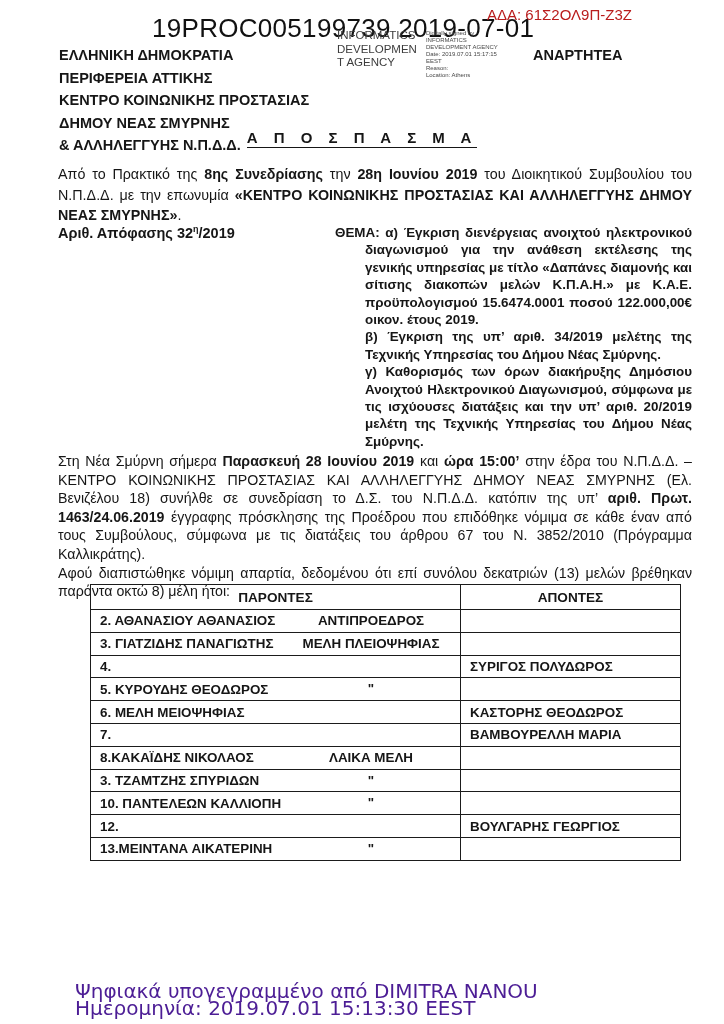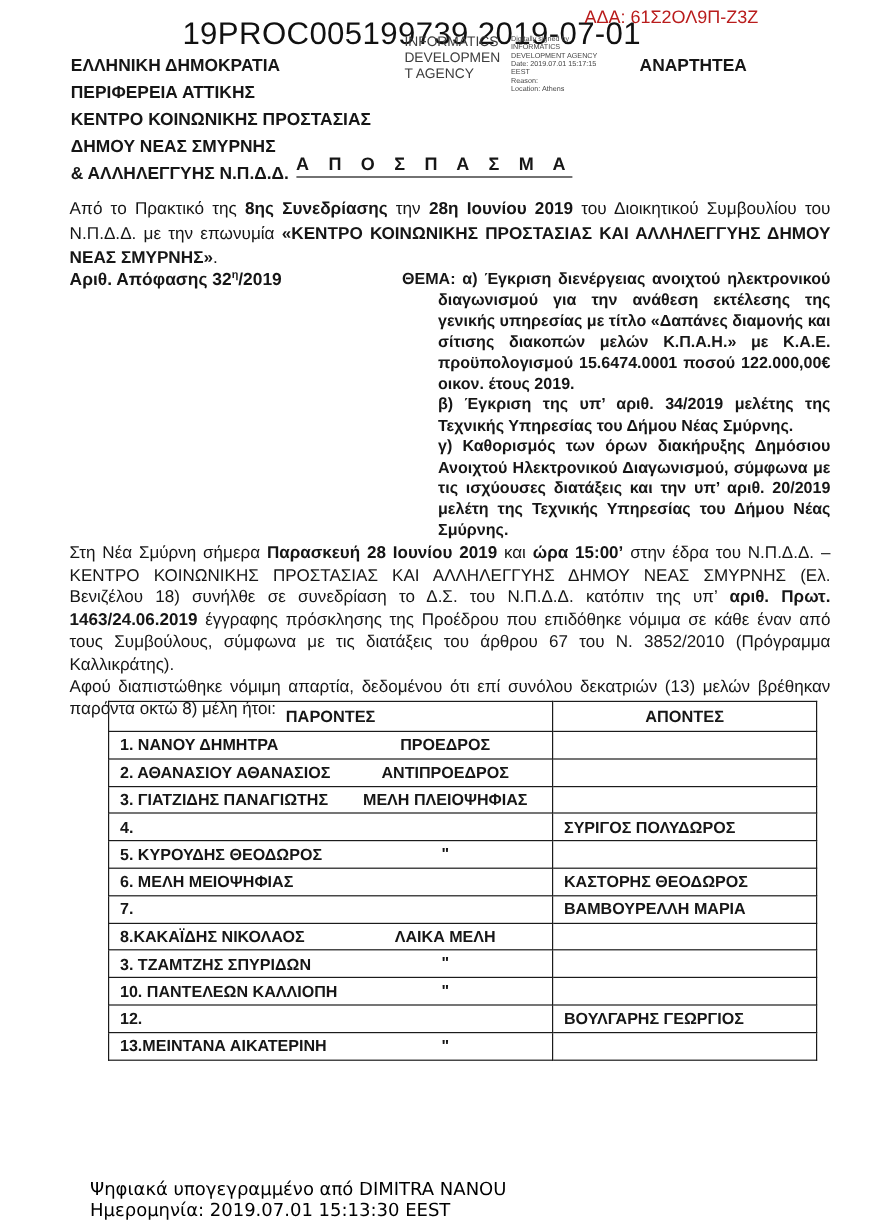--- a/index.html
+++ b/index.html
@@ -53,21 +53,21 @@
     position:relative;white-space:nowrap;overflow:hidden;
   }
   table.att col.c-present{width:370px;}
   table.att col.c-absent{width:220px;}
   td.cell-present .role{
     position:absolute;left:200px;width:160px;text-align:center;top:0;line-height:21.8px;
   }
   td.cell-absent{padding-left:18px;}
   .footer-sign{
     position:absolute;top:983px;left:75px;
-    font-family:"DejaVu Sans",sans-serif;font-size:15px;line-height:17px;color:#000000;
+    font-family:"DejaVu Sans",sans-serif;font-size:20px;line-height:17px;color:#4c1d95;
     white-space:nowrap;
   }
   sup{font-size:9px;}
 </style>
 </head>
 <body>
 
 <div class="doc-id">19PROC005199739 2019-07-01</div>
 <div class="ada">ΑΔΑ: 61Σ2ΟΛ9Π-Z3Z</div>
 
@@ -123,24 +123,20 @@
       <col class="c-absent">
     </colgroup>
   <thead>
     <tr>
       <th>ΠΑΡΟΝΤΕΣ</th>
       <th>ΑΠΟΝΤΕΣ</th>
     </tr>
   </thead>
   <tbody>
       <tr>
-        <td class="cell-present"><span>1. ΝΑΝΟΥ ΔΗΜΗΤΡΑ</span><span class="role">ΠΡΟΕΔΡΟΣ</span></td>
-        <td class="cell-absent"></td>
-      </tr>
-      <tr>
         <td class="cell-present"><span>2. ΑΘΑΝΑΣΙΟΥ ΑΘΑΝΑΣΙΟΣ</span><span class="role">ΑΝΤΙΠΡΟΕΔΡΟΣ</span></td>
         <td class="cell-absent"></td>
       </tr>
       <tr>
         <td class="cell-present"><span>3. ΓΙΑΤΖΙΔΗΣ ΠΑΝΑΓΙΩΤΗΣ</span><span class="role">ΜΕΛΗ ΠΛΕΙΟΨΗΦΙΑΣ</span></td>
         <td class="cell-absent"></td>
       </tr>
       <tr>
         <td class="cell-present"><span>4.</span></td>
         <td class="cell-absent">ΣΥΡΙΓΟΣ ΠΟΛΥΔΩΡΟΣ</td>

